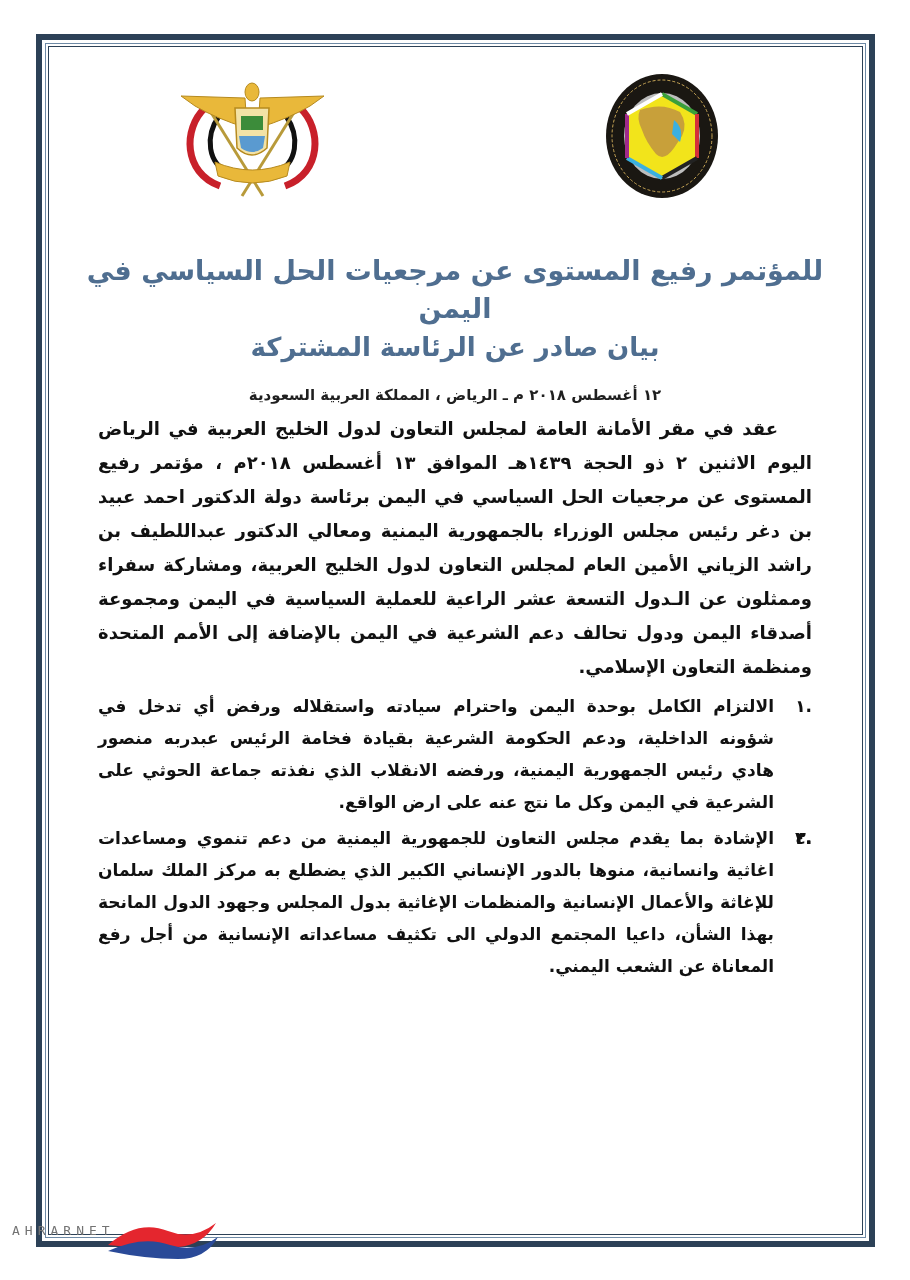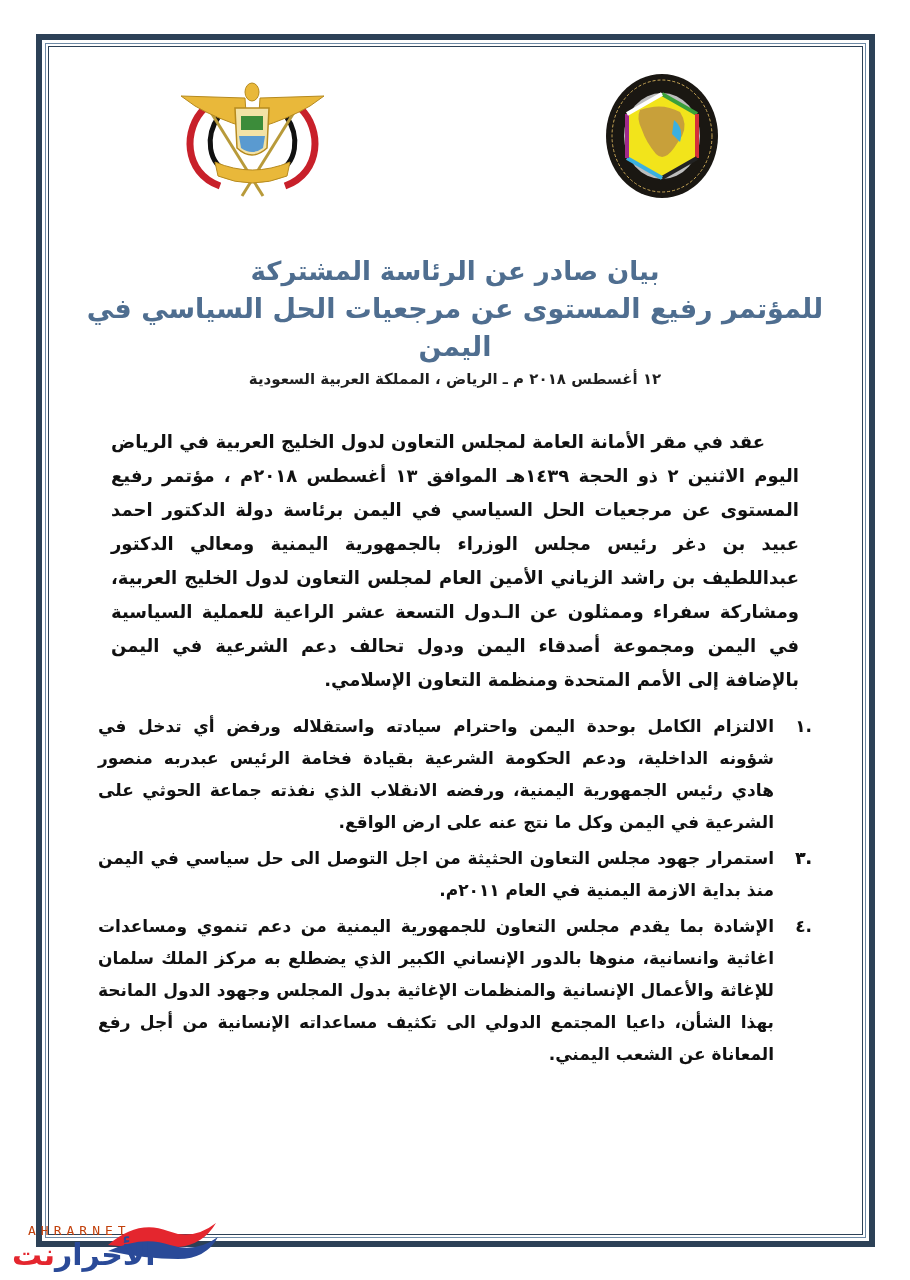--- a/index.html
+++ b/index.html
@@ -74,37 +74,37 @@
     }
     .title-line.second {
       font-size: 27px;
     }
     .subtitle {
       color: #1f1f1f;
       font-family: "DejaVu Sans", sans-serif;
       font-weight: bold;
       font-size: 15px;
       line-height: 26px;
-      margin: 0;
+      margin: 16px;
     }
     .body-block {
       position: absolute;
       left: 98px;
       right: 98px;
       top: 412px;
       direction: rtl;
       text-align: justify;
       color: #111111;
       font-family: "DejaVu Sans", sans-serif;
     }
     .para {
       font-size: 18px;
       font-weight: bold;
       line-height: 34px;
-      margin: 13px;
+      margin: 0;
       text-indent: 34px;
       text-align-last: right;
     }
     .list {
       list-style: none;
       padding: 0;
       margin: 6px 0 0 0;
     }
     .list-item {
       position: relative;
@@ -130,22 +130,21 @@
       width: 210px;
       height: 60px;
     }
     .wm-latin {
       position: absolute;
       left: 4px;
       top: 8px;
       font-family: "DejaVu Sans Mono", monospace;
       font-size: 13px;
       letter-spacing: 5px;
-      color: #c2410c;
-      margin-left: 16px;
+      color: #737373;
     }
     .wm-arabic {
       position: absolute;
       left: 4px;
       top: 22px;
       font-family: "DejaVu Sans", sans-serif;
       font-weight: bold;
       font-size: 30px;
       direction: rtl;
       line-height: 36px;
@@ -206,46 +205,44 @@
     <line x1="95" y1="86" x2="60" y2="106" stroke="#222" stroke-width="4"></line>
     <line x1="60" y1="106" x2="25" y2="86" stroke="#3ab0e0" stroke-width="4"></line>
     <line x1="25" y1="86" x2="25" y2="42" stroke="#a02a8a" stroke-width="4"></line>
     <line x1="25" y1="42" x2="60" y2="22" stroke="#ffffff" stroke-width="4"></line>
     <path d="M38 38 Q60 30 78 40 Q86 52 80 64 L72 76 Q62 90 54 82 Q44 70 40 58 Q34 46 38 38 Z" fill="#c8a03a"></path>
     <path d="M72 48 Q82 56 78 70 L70 62 Z" fill="#3ab0e0"></path>
   </svg>
 </div>
 
 <div class="title-block">
+  <p class="title-line second">للمؤتمر رفيع المستوى عن مرجعيات الحل السياسي في اليمن</p>
   <p class="title-line">بيان صادر عن الرئاسة المشتركة</p>
-  <p class="title-line second">للمؤتمر رفيع المستوى عن مرجعيات الحل السياسي في اليمن</p>
   <p class="subtitle">١٢ أغسطس ٢٠١٨ م ـ الرياض ، المملكة العربية السعودية</p>
 </div>
 
 <div class="body-block">
   <p class="para">عقد في مقر الأمانة العامة لمجلس التعاون لدول الخليج العربية في الرياض  اليوم الاثنين ٢ ذو الحجة ١٤٣٩هـ الموافق ١٣ أغسطس ٢٠١٨م ، مؤتمر رفيع المستوى عن مرجعيات الحل السياسي في اليمن برئاسة دولة الدكتور احمد عبيد بن دغر رئيس مجلس الوزراء بالجمهورية اليمنية ومعالي الدكتور عبداللطيف بن راشد الزياني الأمين العام لمجلس التعاون لدول الخليج العربية، ومشاركة سفراء وممثلون عن الـدول التسعة عشر الراعية للعملية السياسية في اليمن ومجموعة أصدقاء اليمن ودول تحالف دعم الشرعية في اليمن بالإضافة إلى الأمم المتحدة ومنظمة التعاون الإسلامي.</p>
   <ol class="list">
     <li class="list-item">
       <span class="list-num">.١</span>
       <span>الالتزام الكامل بوحدة اليمن واحترام سيادته واستقلاله ورفض أي تدخل في شؤونه الداخلية، ودعم الحكومة الشرعية بقيادة فخامة الرئيس عبدربه منصور هادي رئيس الجمهورية اليمنية، ورفضه الانقلاب الذي نفذته جماعة الحوثي على الشرعية في اليمن وكل ما نتج عنه على ارض الواقع.</span>
     </li>
     <li class="list-item">
       <span class="list-num">.٢</span>
     </li>
     <li class="list-item">
       <span class="list-num">.٣</span>
-      <span>استمرار جهود مجلس التعاون الحثيثة من اجل التوصل الى حل سياسي  في اليمن منذ بداية الازمة اليمنية في العام ٢٠١١م.</span>
     </li>
     <li class="list-item">
       <span class="list-num">.٤</span>
       <span>الإشادة بما يقدم مجلس التعاون للجمهورية اليمنية من دعم تنموي ومساعدات اغاثية وانسانية، منوها بالدور الإنساني الكبير الذي يضطلع به مركز الملك سلمان للإغاثة والأعمال الإنسانية والمنظمات الإغاثية بدول المجلس وجهود الدول المانحة بهذا الشأن، داعيا المجتمع الدولي الى تكثيف مساعداته الإنسانية من أجل رفع المعاناة عن الشعب اليمني.</span>
     </li>
   </ol>
 </div>
 
 <div class="watermark">
   <svg class="wm-swoosh" viewBox="0 0 110 48">
     <path d="M0 30 Q30 4 60 16 Q85 26 108 8 Q95 30 70 32 Q40 34 0 30 Z" fill="#e4262e"></path>
     <path d="M0 36 Q35 20 62 30 Q88 38 110 22 Q98 44 70 44 Q38 44 0 36 Z" fill="#2a4a98"></path>
   </svg>
   <span class="wm-latin">AHRARNET</span>
-  <span class="wm-arabic"><span class="wm-ar-blue">الأحرار</span><span class="wm-ar-red">نت</span></span>
 </div>
 
 </body></html>

